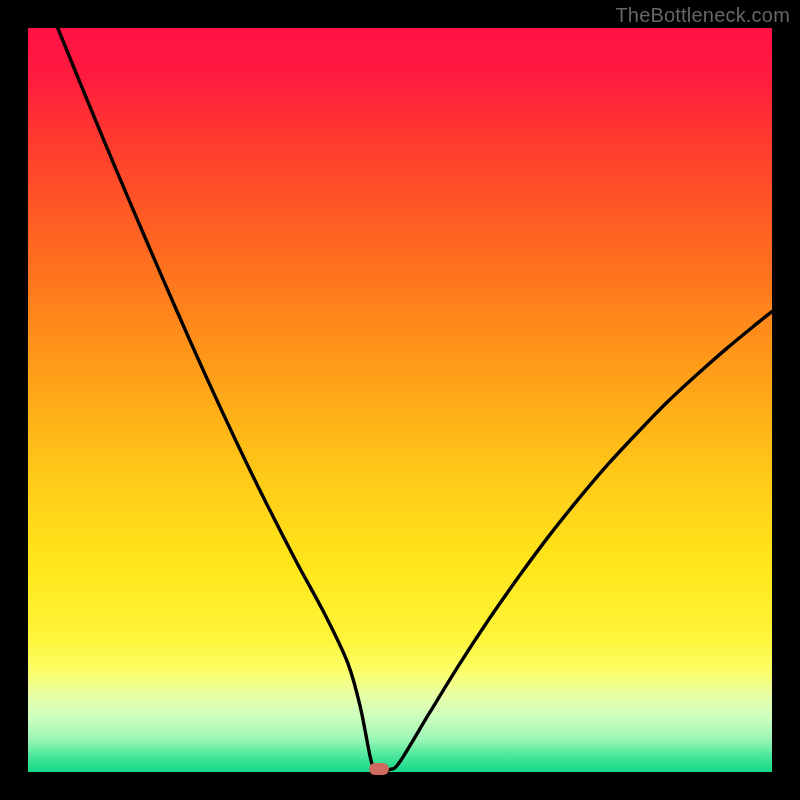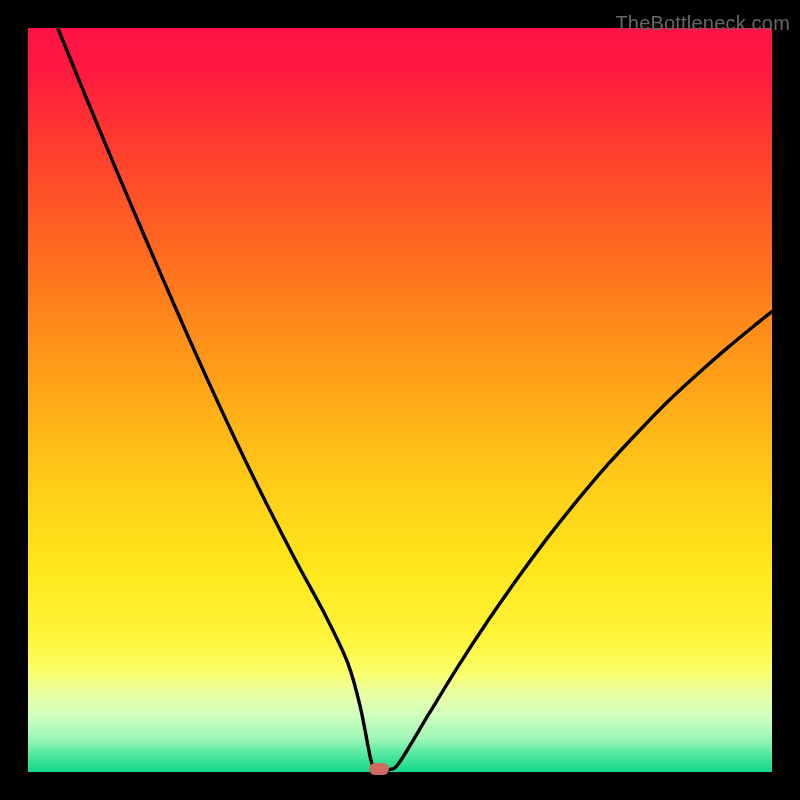--- a/index.html
+++ b/index.html
@@ -12,21 +12,21 @@
     font-family: Arial, Helvetica, sans-serif;
   }
   .frame {
     position: relative;
     width: 800px;
     height: 800px;
     background: #000;
   }
   .watermark {
     position: absolute;
-    top: 12px;
+    top: 4px;
     right: 10px;
     color: #666;
     font-size: 20px;
     font-weight: 500;
     letter-spacing: 0.2px;
     z-index: 20;
   }
   .plot-area {
     position: absolute;
     left: 28px;

